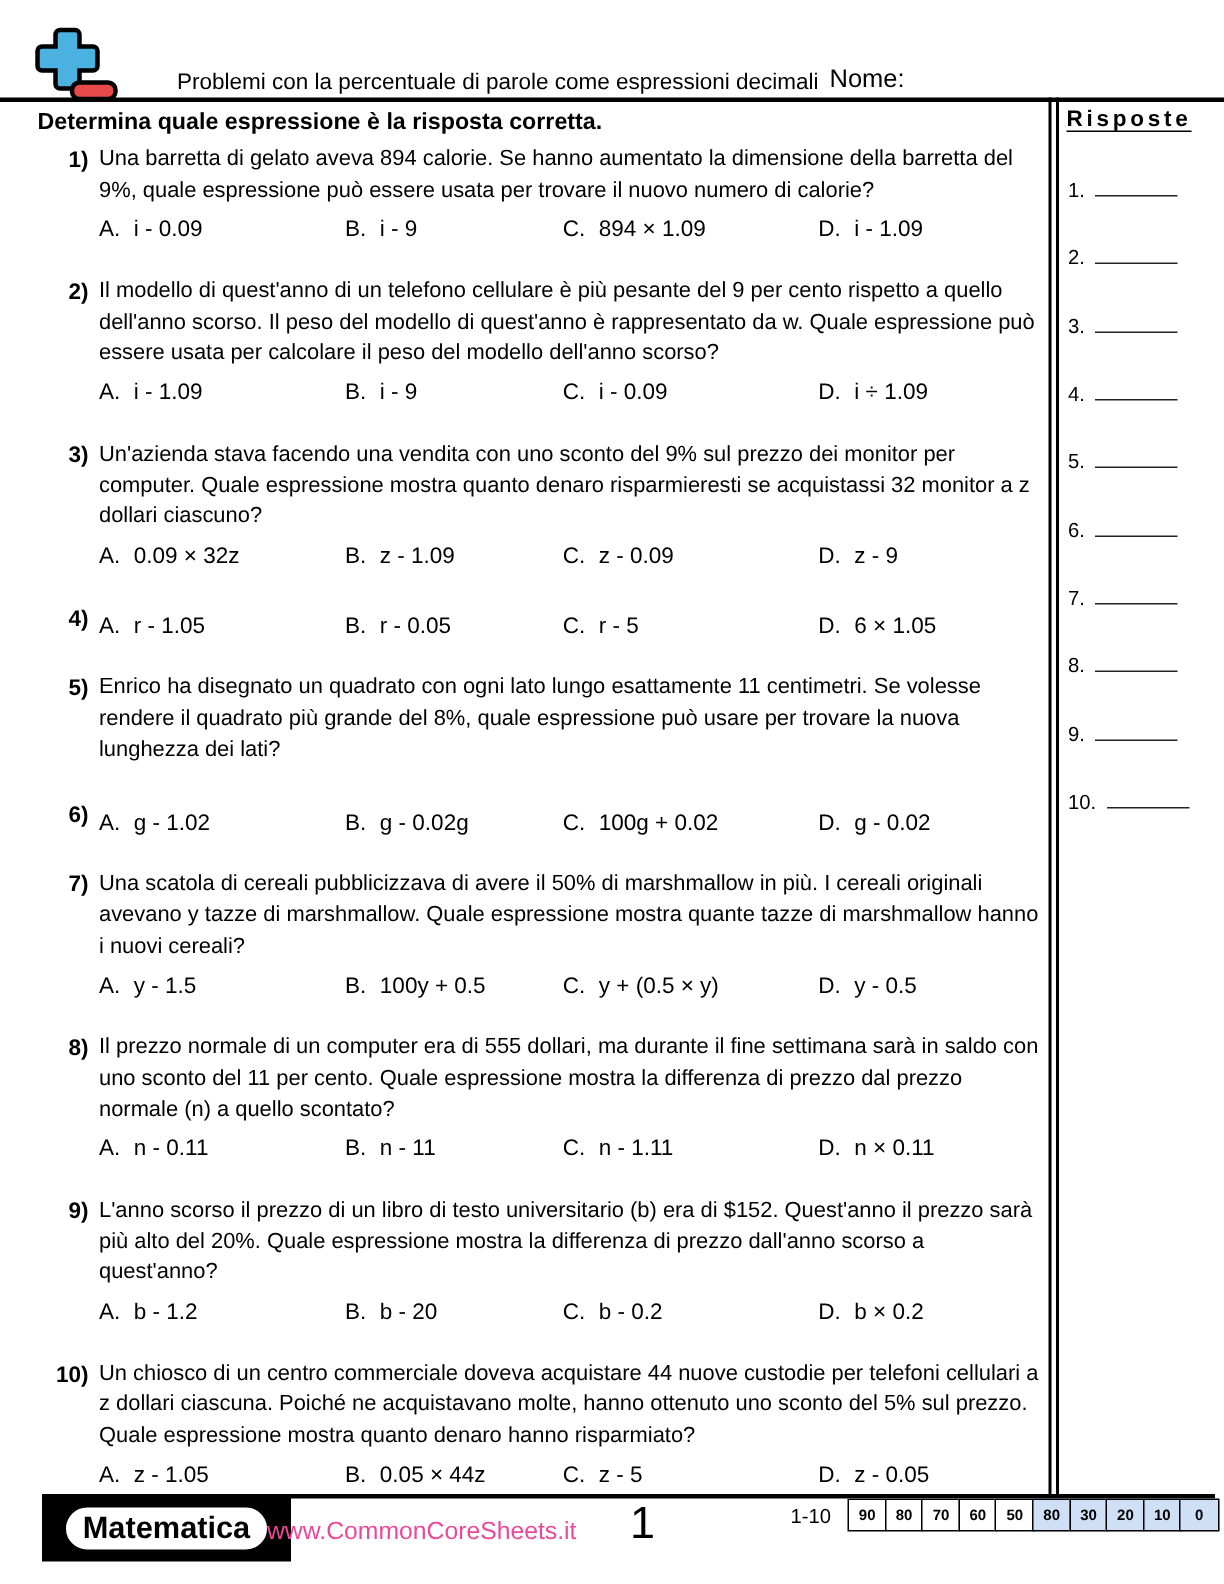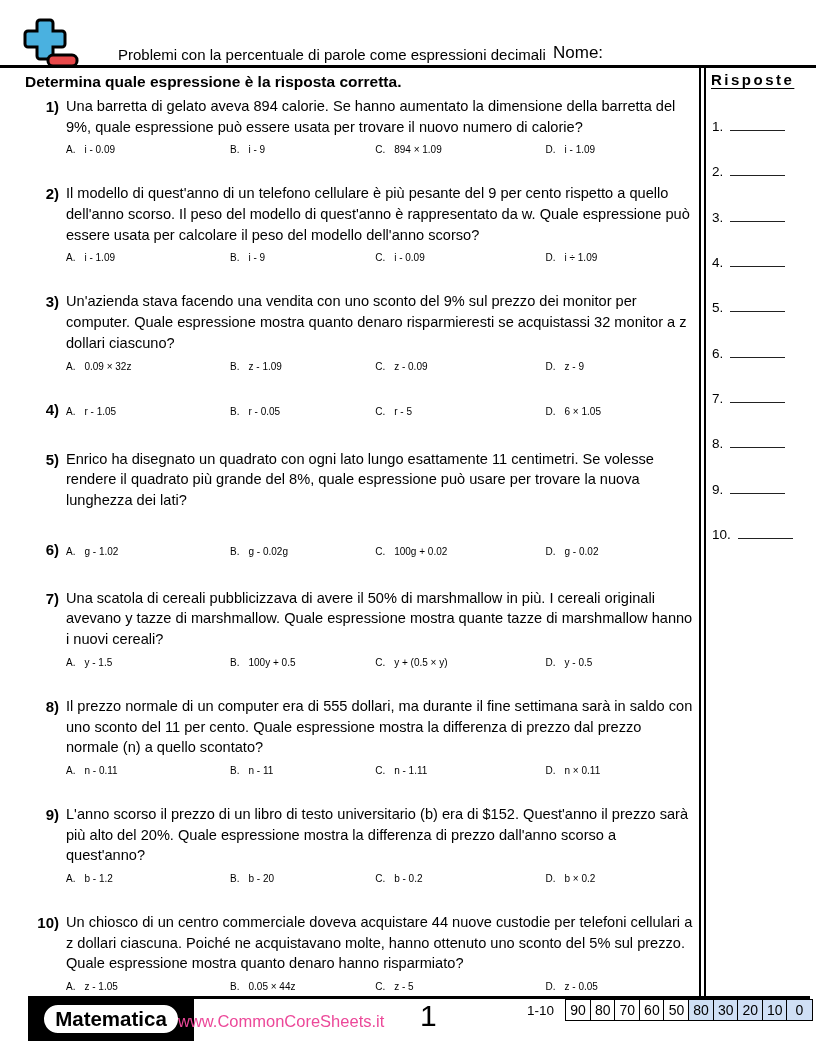--- a/index.html
+++ b/index.html
@@ -16,21 +16,21 @@
 
   
   .questions{position:absolute;left:25px;top:96px;width:672px;height:896px;
              display:flex;flex-direction:column;justify-content:space-between;}
   .question{display:flex;}
   .q-num{width:34px;min-width:34px;padding-right:7px;text-align:right;
          font-weight:bold;font-size:15px;line-height:1.42;}
   .q-body{flex:1;}
   .q-text{font-size:14.6px;line-height:1.42;}
   .q-options{display:grid;grid-template-columns:26% 23% 27% 24%;margin-top:7px;
-             font-size:10px;}
+             font-size:15px;}
   .opt-letter{display:inline-block;}
   .opt-expr{margin-left:9px;}
 
   
   .col-sep{position:absolute;left:699px;top:65px;width:7px;height:933px;box-sizing:border-box;
            border-left:2.5px solid #000;border-right:2.5px solid #000;}
   .answers{position:absolute;left:711px;top:71px;width:102px;}
   .answers-title{font-weight:bold;font-size:15px;letter-spacing:2.5px;
                  text-decoration:underline;text-underline-offset:3px;}
   .answer-rows{margin-top:31px;}
@@ -44,21 +44,21 @@
                  display:flex;align-items:center;justify-content:center;}
   .badge-pill{background:#fff;border:2.5px solid #000;border-radius:17px;
               padding:2px 11px;font-weight:bold;font-size:20.5px;white-space:nowrap;}
   .website{position:absolute;left:178px;top:1012px;font-size:16.5px;color:#ec4899;}
   .page-number{position:absolute;left:420px;top:999px;font-size:30px;font-weight:500;}
   .score-strip{position:absolute;left:527px;top:999px;display:flex;align-items:center;gap:11px;}
   .score-label{font-size:13.5px;}
   .score-cells{display:flex;}
   .score-cell{width:24.2px;height:20px;border:1.6px solid #000;margin-left:-1.6px;
               display:flex;align-items:center;justify-content:center;
-              font-size:14px;background:#fff;}
+              font-size:10px;background:#fff;font-weight:bold;}
   .score-cell:first-child{margin-left:0;}
   .score-cell.hl{background:#cfdff5;}
 </style>
 </head>
 <body>
 
 <div class="page">
 
   <svg class="logo" viewBox="0 0 58 54" xmlns="http://www.w3.org/2000/svg">
     <path d="M19 5 h10 a3 3 0 0 1 3 3 v8 h9 a3 3 0 0 1 3 3 v10 a3 3 0 0 1 -3 3 h-9 v9 a3 3 0 0 1 -3 3 h-10 a3 3 0 0 1 -3 -3 v-9 h-9 a3 3 0 0 1 -3 -3 v-10 a3 3 0 0 1 3 -3 h9 v-8 a3 3 0 0 1 3 -3 z" fill="#4ab1e0" stroke="#000" stroke-width="3"></path>

